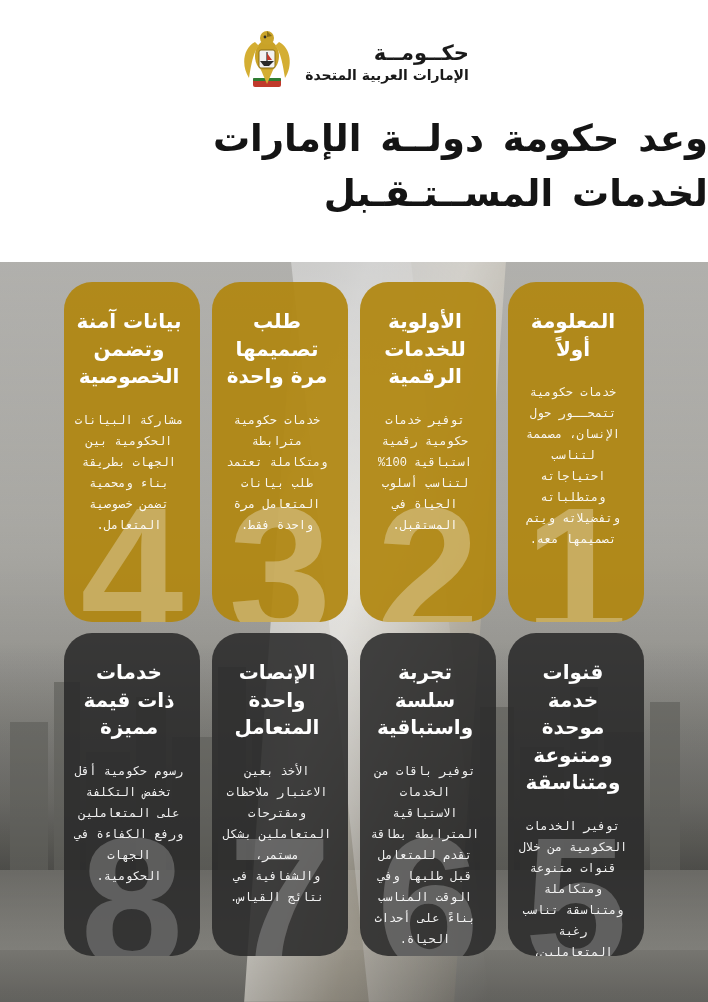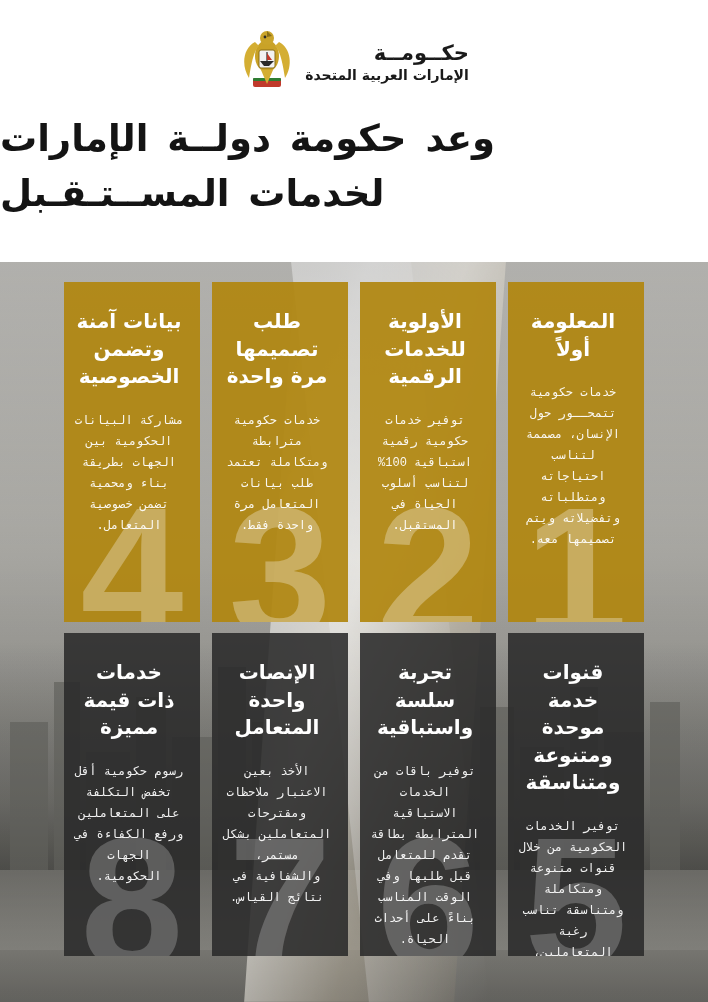--- a/index.html
+++ b/index.html
@@ -59,21 +59,21 @@
     font-weight: bold;
     color: #1a1a1a;
     margin-top: 1px;
   }
 
   .title-block {
     position: absolute;
     top: 118px;
     left: 0;
     width: 708px;
-    text-align: left;
+    text-align: right;
     color: #141414;
     font-weight: bold;
     letter-spacing: 1px;
   }
   .title-block .t1 {
     font-size: 37px;
     line-height: 1.12;
     word-spacing: 6px;
   }
   .title-block .t2 {
@@ -164,20 +164,21 @@
     z-index: 3;
   }
 
   .cell {
     position: relative;
     overflow: hidden;
     padding: 26px 14px 0 8px;
     box-sizing: border-box;
     color: #ffffff;
     text-align: center;
+    border-radius: 28px;
   }
   .cell.gold {
     background: rgba(176,135,16,0.93);
   }
   .cell.dark {
     background: rgba(42,42,42,0.88);
     margin-top: 11px;
   }
 
   .cell h3 {

